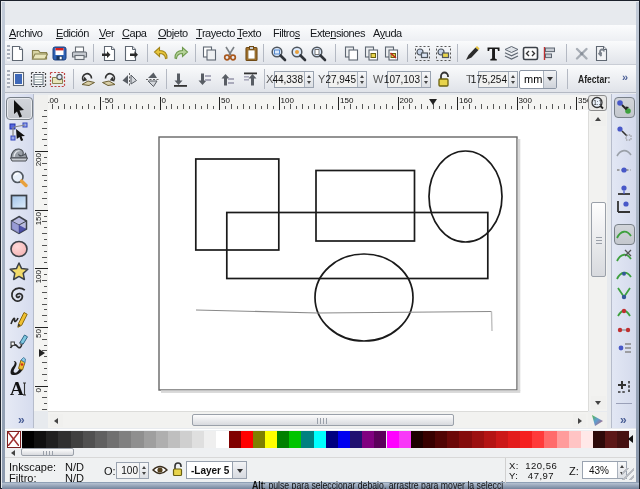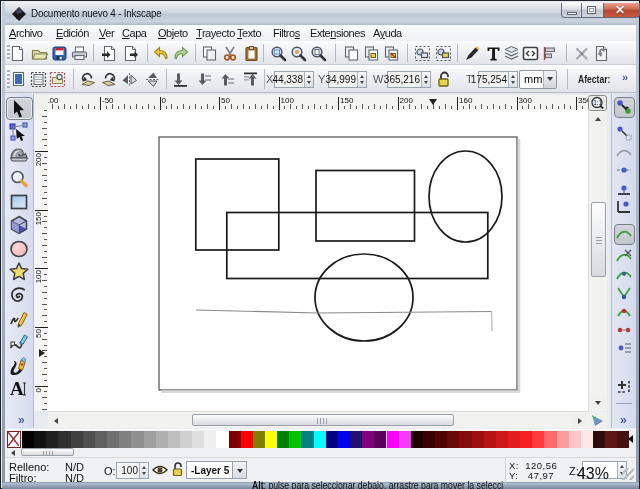--- a/index.html
+++ b/index.html
@@ -55,39 +55,20 @@
   #statusbar { left:4px; top:456px; width:631px; height:25px; background:#eff1f2; border-top:1px solid #d8d8d8; font-size:11px; color:#111; }
   .resize-grip { position:absolute; right:2px; bottom:2px; width:12px; height:12px;
      background:repeating-linear-gradient(135deg,transparent 0 3px,#b9bcc2 3px 5px); }
 </style>
 </head>
 <body>
 <div id="win">
   <div id="frameL" class="abs"></div>
   <div id="frameR" class="abs"></div>
   <div id="frameB" class="abs"></div>
-  <div id="titlebar" class="abs">
-    <svg class="abs" style="left:6px;top:4px" width="16" height="16" viewBox="0 0 16 16">
-      <path d="M8 1 L15 8 L8 15 L1 8 Z" fill="#1a1a1a"></path>
-      <path d="M8 2 L12 6 L8 8 L4 6 Z" fill="#3c4154"></path>
-      <path d="M4 9 l3 3 l-1.5 1 z" fill="#111"></path>
-    </svg>
-    <div id="title-text" class="abs">Documento nuevo 4 - Inkscape</div>
-    <div id="btnmin" class="capbtn abs">
-        <div class="abs" style="left:5px;top:9px;width:10px;height:3px;background:#fff;border:1px solid #55606e;"></div>
-      </div>
-    <div id="btnmax" class="capbtn abs">
-        <div class="abs" style="left:5px;top:3px;width:9px;height:8px;border:1px solid #55606e;background:#fff;">
-          <div class="abs" style="left:1px;top:1px;width:5px;height:4px;border:1px solid #959ca8;"></div>
-        </div>
-      </div>
-    <div id="btnclose" class="capbtn abs">
-        <div class="abs" style="left:11px;top:0px;color:#fff;font-size:12px;font-weight:bold;text-shadow:0 1px 1px #7e2c18;">✕</div>
-      </div>
-  </div>
   <div id="menubar" class="abs">
     <div class="mi" style="left:4px"><u>A</u>rchivo</div>
     <div class="mi" style="left:51px"><u>E</u>dición</div>
     <div class="mi" style="left:94px"><u>V</u>er</div>
     <div class="mi" style="left:117px"><u>C</u>apa</div>
     <div class="mi" style="left:153px"><u>O</u>bjeto</div>
     <div class="mi" style="left:191px"><u>T</u>rayecto</div>
     <div class="mi" style="left:232px"><u>T</u>exto</div>
     <div class="mi" style="left:268px">Filtro<u>s</u></div>
     <div class="mi" style="left:305px">Exte<u>n</u>siones</div>
@@ -286,26 +267,26 @@
         <div class="tsep" style="left:161px;top:4px;height:20px"></div>
         <div class="tsep" style="left:259px;top:4px;height:20px"></div>
       </div>
     <div class="tlabel" style="left:261px;top:8px;color:#555">X</div>
     <div class="spin" style="left:269px;top:6px;width:40px">
         <span class="v">44,338</span>
         <span class="ud"></span>
       </div>
     <div class="tlabel" style="left:313px;top:8px;color:#555">Y</div>
     <div class="spin" style="left:323px;top:6px;width:39px">
-        <span class="v">34,999</span>
+        <span class="v">27,945</span>
         <span class="ud"></span>
       </div>
     <div class="tlabel" style="left:368px;top:8px;color:#555">W</div>
     <div class="spin" style="left:382px;top:6px;width:44px">
-        <span class="v">365,216</span>
+        <span class="v">107,103</span>
         <span class="ud"></span>
       </div>
     <svg class="abs" style="left:431px;top:5px" width="17" height="18" viewBox="0 0 17 18">
       <path d="M5 9 V6 a3.5 3.5 0 0 1 7 0 v1" fill="none" stroke="#333" stroke-width="1.8"></path>
       <rect x="3" y="9" width="9" height="7" rx="1" fill="#e8d44c" stroke="#6b6110" stroke-width="1.3"></rect>
     </svg>
     <div class="tlabel" style="left:461px;top:8px;color:#555">T</div>
     <div class="spin" style="left:473px;top:6px;width:40px">
         <span class="v">175,254</span>
         <span class="ud"></span>
@@ -727,21 +708,21 @@
       </div>
     <div class="abs" style="right:3px;top:5px;width:0;height:0;border:4px solid transparent;border-right:5px solid #111;border-left:none;"></div>
   </div>
   <div id="palscroll" class="abs">
     <div class="abs" style="left:6px;top:2px;width:0;height:0;border:3px solid transparent;border-right:4px solid #444;border-left:none;"></div>
       <div class="thumb" style="left:16px;top:0px;width:53px;height:8px">
         <span class="abs" style="left:21px;top:2px;width:12px;height:4px;background:repeating-linear-gradient(90deg,#9aa0a9 0 1px,transparent 1px 3px);"></span>
       </div>
   </div>
   <div id="statusbar" class="abs">
-    <div class="abs" style="left:4px;top:3px">Relleno:</div>
+    <div class="abs" style="left:4px;top:3px">Inkscape:</div>
     <div class="abs" style="left:4px;top:14px">Filtro:</div>
     <div class="abs" style="left:60px;top:3px">N/D</div>
     <div class="abs" style="left:60px;top:14px">N/D</div>
     <div class="abs" style="left:99px;top:7px">O:</div>
     <div class="spin" style="left:111px;top:4px;width:33px;height:17px;background:#f4f4f4">
         <span class="v" style="top:2px">100</span>
         <span class="ud"></span>
       </div>
     <svg class="abs" style="left:147px;top:6px" width="16" height="12" viewBox="0 0 16 12">
       <path d="M1 6 Q8 -1 15 6 Q8 13 1 6 Z" fill="#fff" stroke="#3a2e1e" stroke-width="1.4"></path>
@@ -758,18 +739,18 @@
         <span class="abs" style="left:3.5px;top:7px;width:0;height:0;border:3.5px solid transparent;border-top:4px solid #333;"></span>
       </div>
     <div class="abs" style="left:247px;top:21px;width:253px;overflow:hidden">
         <div style="white-space:nowrap;transform:scaleX(0.79);transform-origin:0 0;width:330px"><b>Alt</b>: pulse para seleccionar debajo, arrastre para mover la selecci</div>
       </div>
     <div class="abs" style="left:500px;top:0;width:1px;height:25px;background:#d0d0d0"></div>
     <div class="abs" style="left:504px;top:2px;font-size:9.5px;letter-spacing:0.5px;white-space:pre">X:  120,56</div>
     <div class="abs" style="left:504px;top:12px;font-size:9.5px;letter-spacing:0.5px;white-space:pre">Y:   47,97</div>
     <div class="abs" style="left:564px;top:7px">Z:</div>
     <div class="spin" style="left:577px;top:3px;width:45px;height:18px;background:#fff">
-        <span class="v" style="right:17px;top:2.5px;font-size:16px">43%</span>
+        <span class="v" style="right:17px;top:2.5px;font-size:10px">43%</span>
         <span class="ud"></span>
       </div>
     <div class="resize-grip"></div>
   </div>
 </div>
 
 </body></html>

